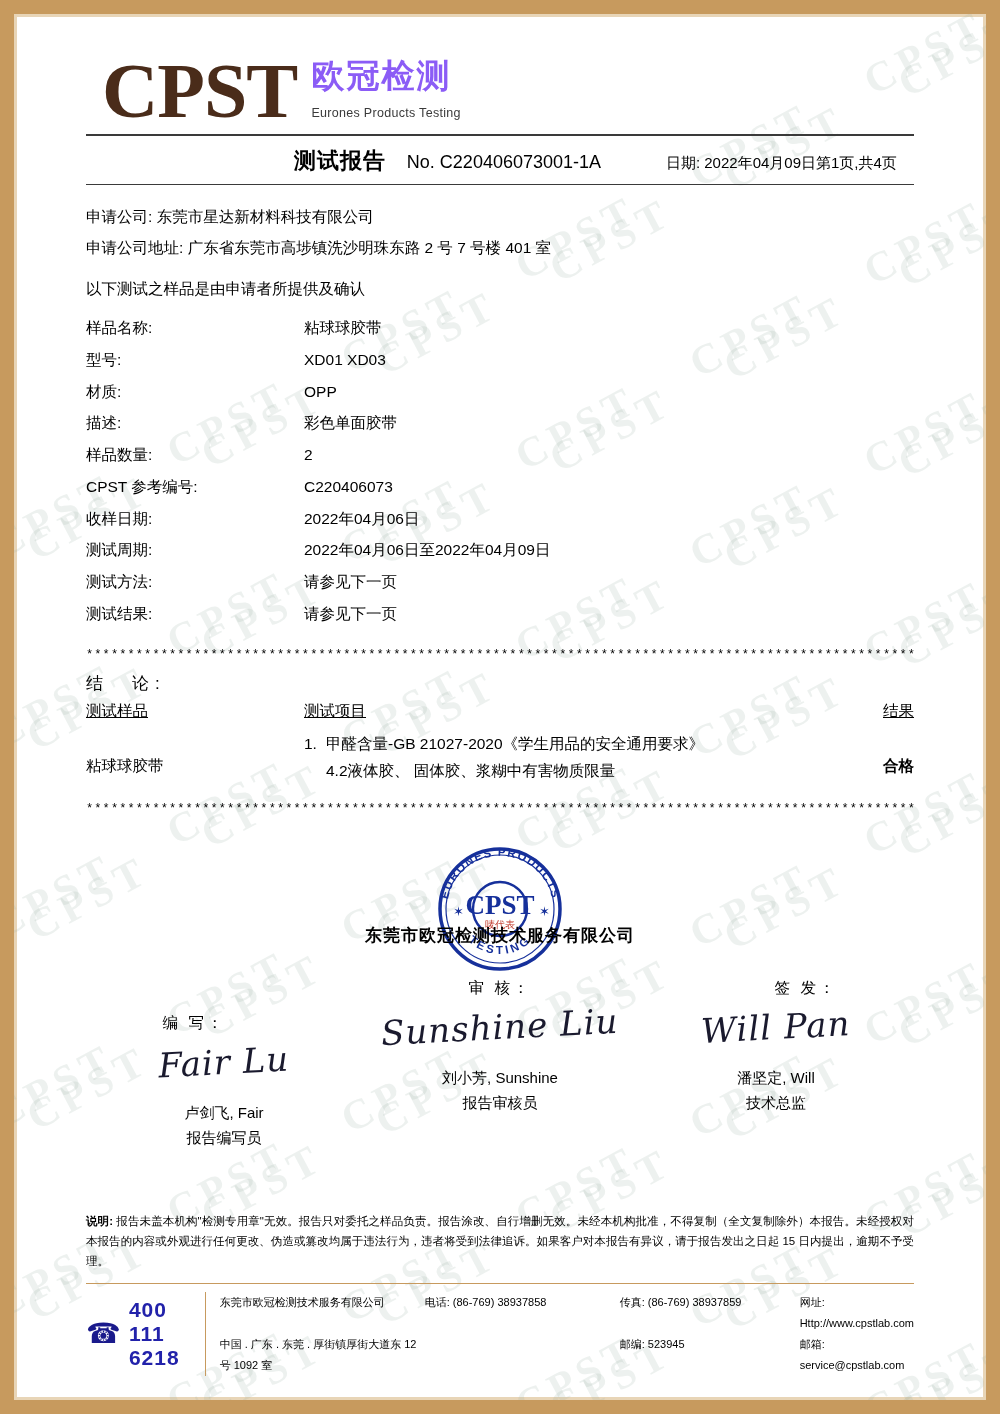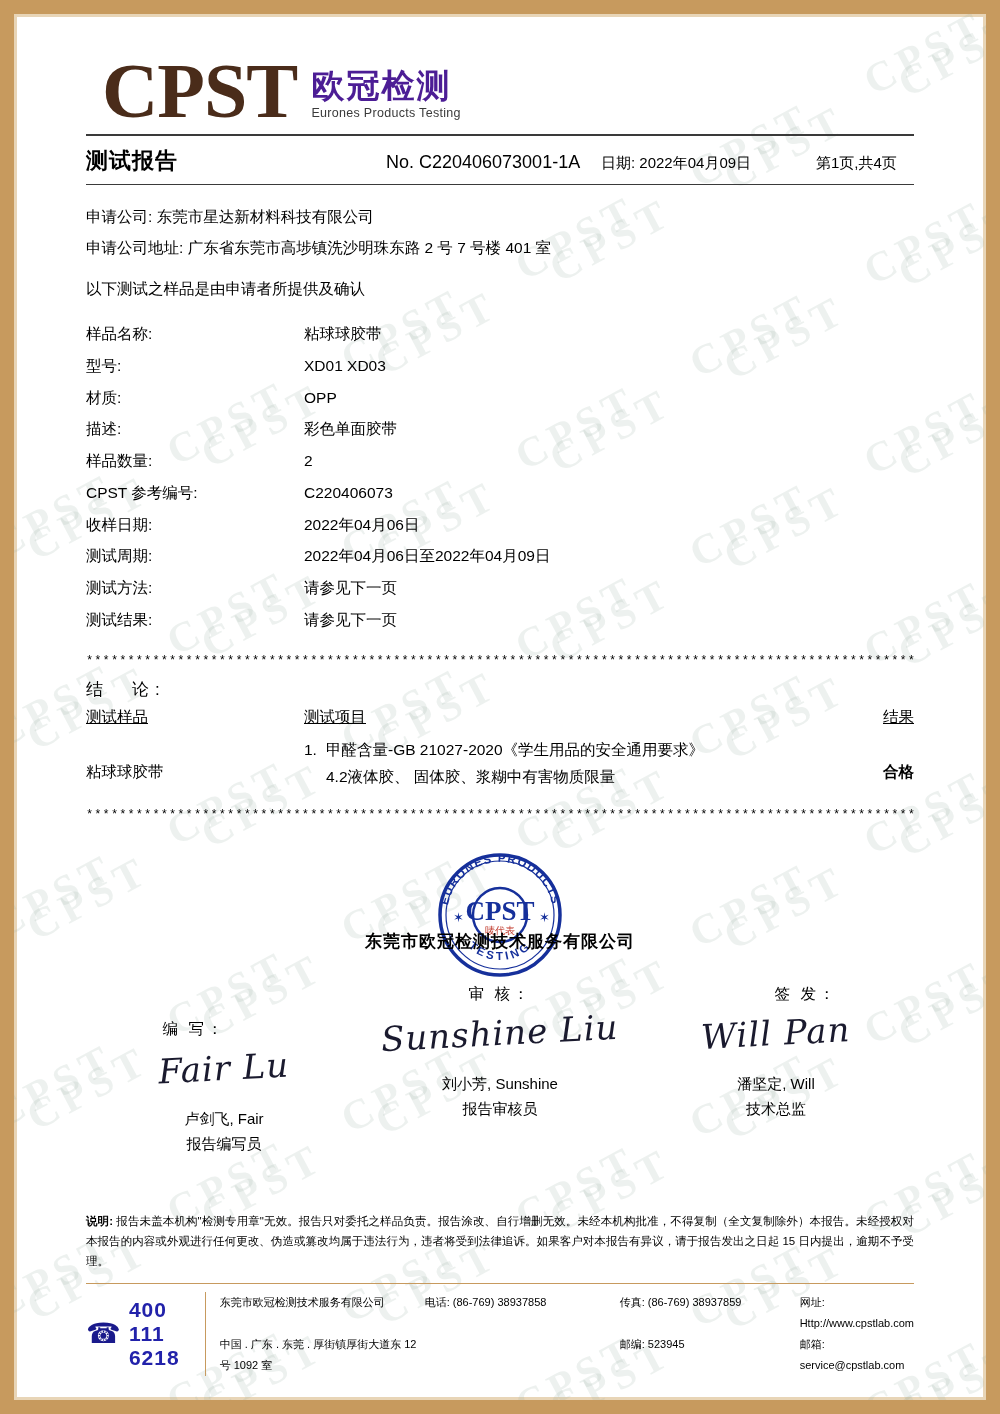--- a/index.html
+++ b/index.html
@@ -71,41 +71,42 @@
     letter-spacing: -1px;
     color: #4a2c1a;
     line-height: 0.95;
   }
   .logo-right {
     padding-bottom: 8px;
   }
   .logo-cn {
     font-size: 33px;
     font-weight: bold;
-    color: #4c1d95;
+    color: #8b5cf6;
     letter-spacing: 2px;
     line-height: 1.1;
   }
   .logo-en {
     font-size: 12.5px;
     color: #3a3a3a;
     letter-spacing: 0.3px;
-    margin-top: 2px;
+    margin-top: 12px;
   }
   .hr-thick {
     border: none;
     border-top: 2px solid #3a3a3a;
     margin: 6px 0 0 0;
   }
   .title-row {
     display: flex;
     align-items: baseline;
     margin-top: 10px;
     font-size: 15px;
     color: #000;
+    text-align: right;
   }
   .report-title {
     font-size: 22px;
     font-weight: bold;
     letter-spacing: 1px;
     width: 300px;
   }
   .rep-no { width: 215px; font-size: 18px; }
   .rep-date { width: 215px; font-size: 15px; }
   .rep-page { font-size: 15px; }
@@ -121,21 +122,21 @@
     line-height: 2.0;
     color: #000;
   }
   .applicant .lbl { display: inline-block; }
   .sec-note {
     margin-top: 16px;
     font-size: 15.5px;
   }
   
   .sample-table {
-    margin-top: 18px;
+    margin-top: 12px;
     font-size: 15.5px;
     line-height: 2.05;
     color: #000;
   }
   .sample-row { display: flex; }
   .sample-key { width: 218px; }
   .sample-val { flex: 1; }
   
   .stars {
     font-family: "Liberation Mono", monospace;

